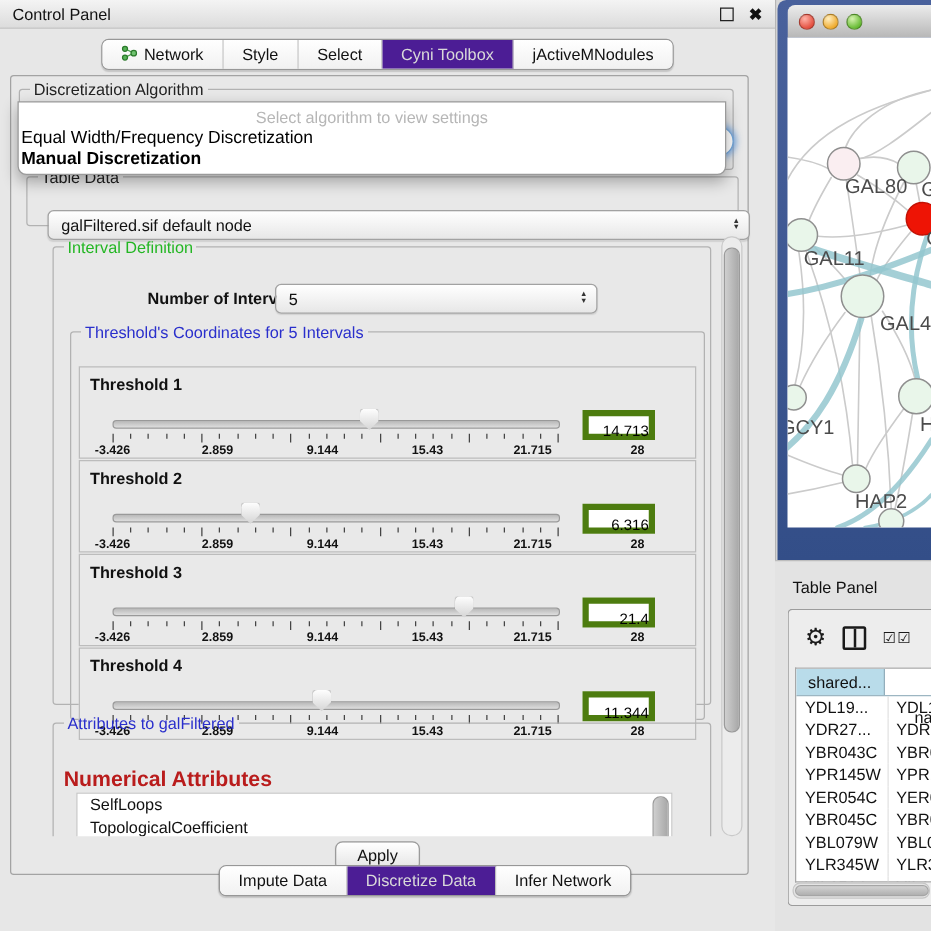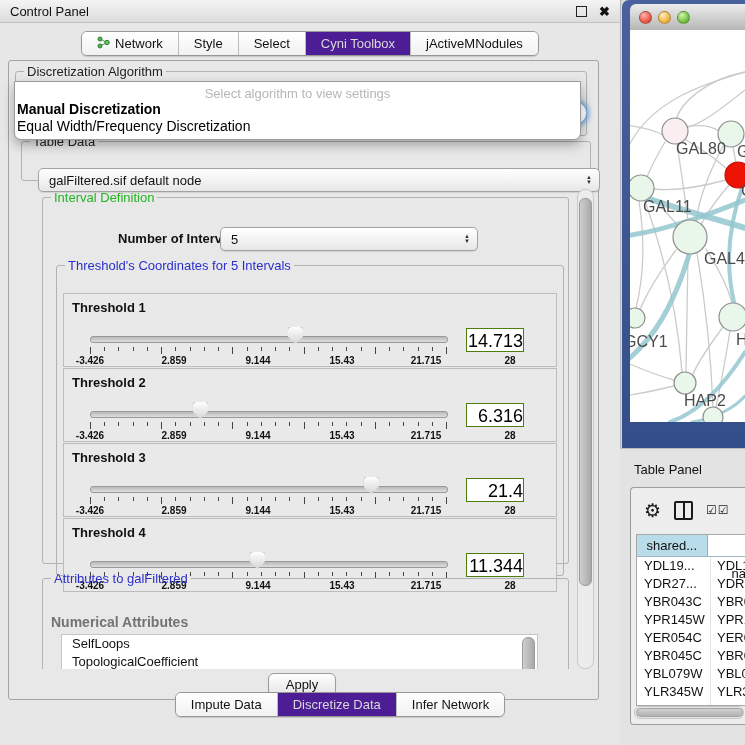--- a/index.html
+++ b/index.html
@@ -51,24 +51,24 @@
   .th-panel{position:absolute;left:6px;width:492px;height:72px;background:#e9e9e9;border:1px solid #bcbcbc;}
   .th-label{position:absolute;left:8px;top:6px;font-size:13px;font-weight:bold;color:#111;}
   .th-track{position:absolute;left:26px;top:42px;width:356px;height:5px;border-radius:3px;background:linear-gradient(#b9b9b9,#dedede);border:1px solid #999;}
   .th-handle{position:absolute;top:33px;width:15px;height:17px;background:linear-gradient(#fefefe,#d5d5d5);border-radius:4px 4px 0 0;clip-path:polygon(0 0,100% 0,100% 58%,50% 100%,0 58%);filter:drop-shadow(0 0 1px #777);}
   .th-ticks{position:absolute;left:26px;top:53px;width:356px;height:8px;}
   .tick{position:absolute;top:0;width:1px;background:#444;}
   .tick.minor{height:4px;}
   .tick.major{height:7px;}
   .th-ticklabels{position:absolute;left:26px;top:61px;width:420px;height:11px;}
   .ticklabel{position:absolute;transform:translateX(-50%);font-size:10px;font-weight:bold;color:#111;white-space:nowrap;}
-  .th-value{position:absolute;left:402px;top:34px;width:58px;height:24px;background:#fff;border:1px solid #4d7c0f;font-size:18px;color:#000;text-align:right;line-height:24px;padding-right:0;box-sizing:border-box;}
+  .th-value{position:absolute;left:402px;top:34px;width:58px;height:24px;background:#fff;border:5px solid #4d7c0f;font-size:12px;color:#000;text-align:right;line-height:24px;padding-right:0;box-sizing:border-box;}
 
   .attr-group{left:31px;top:384px;width:525px;height:110px;}
-  .numattr{position:absolute;left:8px;top:28px;font-size:14px;font-weight:bold;color:#737373;}
+  .numattr{position:absolute;left:8px;top:28px;font-size:17px;font-weight:bold;color:#b91c1c;}
   .attr-list{position:absolute;left:18px;top:48px;width:475px;height:70px;background:#fff;border:1px solid #c6c6c6;overflow:hidden;}
   .attr-item{height:18px;line-height:18px;font-size:13px;color:#111;padding-left:10px;}
   .attr-vscroll{position:absolute;right:2px;top:2px;width:11px;height:52px;border-radius:6px;background:linear-gradient(90deg,#cfcfcf,#a8a8a8);border:1px solid #9b9b9b;}
 
   .apply-btn{position:absolute;left:259px;top:612px;width:66px;height:22px;border:1px solid #9b9b9b;border-radius:6px;background:linear-gradient(#ffffff,#e3e3e3);font-size:13px;color:#111;text-align:center;line-height:21px;box-shadow:0 1px 1px rgba(0,0,0,.15);}
 
   
   .net-window{position:absolute;left:622px;top:0;width:123px;height:448px;background:linear-gradient(#49619c,#334e88);border-radius:7px 0 0 0;}
   .net-titlebar{position:absolute;left:8px;top:4px;right:0;height:26px;background:linear-gradient(#ececec,#b7b7b7);border-radius:6px 0 0 0;border-bottom:1px solid #8d8d8d;display:flex;align-items:center;gap:6px;padding-left:9px;}
   .tl{width:13px;height:13px;border-radius:50%;border:1px solid rgba(0,0,0,.28);box-sizing:border-box;}
@@ -140,22 +140,22 @@
 
       <fieldset class="alg-group">
         <legend>Discretization Algorithm</legend>
       </fieldset>
 
       <div class="alg-combo"></div>
 
       <div class="popup">
         <div class="popup-hint">Select algorithm to view settings</div>
         <div id="popup-options">
+            <div class="popup-opt">Equal Width/Frequency Discretization</div>
             <div class="popup-opt hl">Manual Discretization</div>
-            <div class="popup-opt">Equal Width/Frequency Discretization</div>
           </div>
       </div>
 
       <fieldset class="td-group">
         <legend>Table Data</legend>
         <div class="mac-select td-select">
           <span>galFiltered.sif default node</span>
           <span class="stepper">
               <span>▲</span>
               <span>▼</span>

